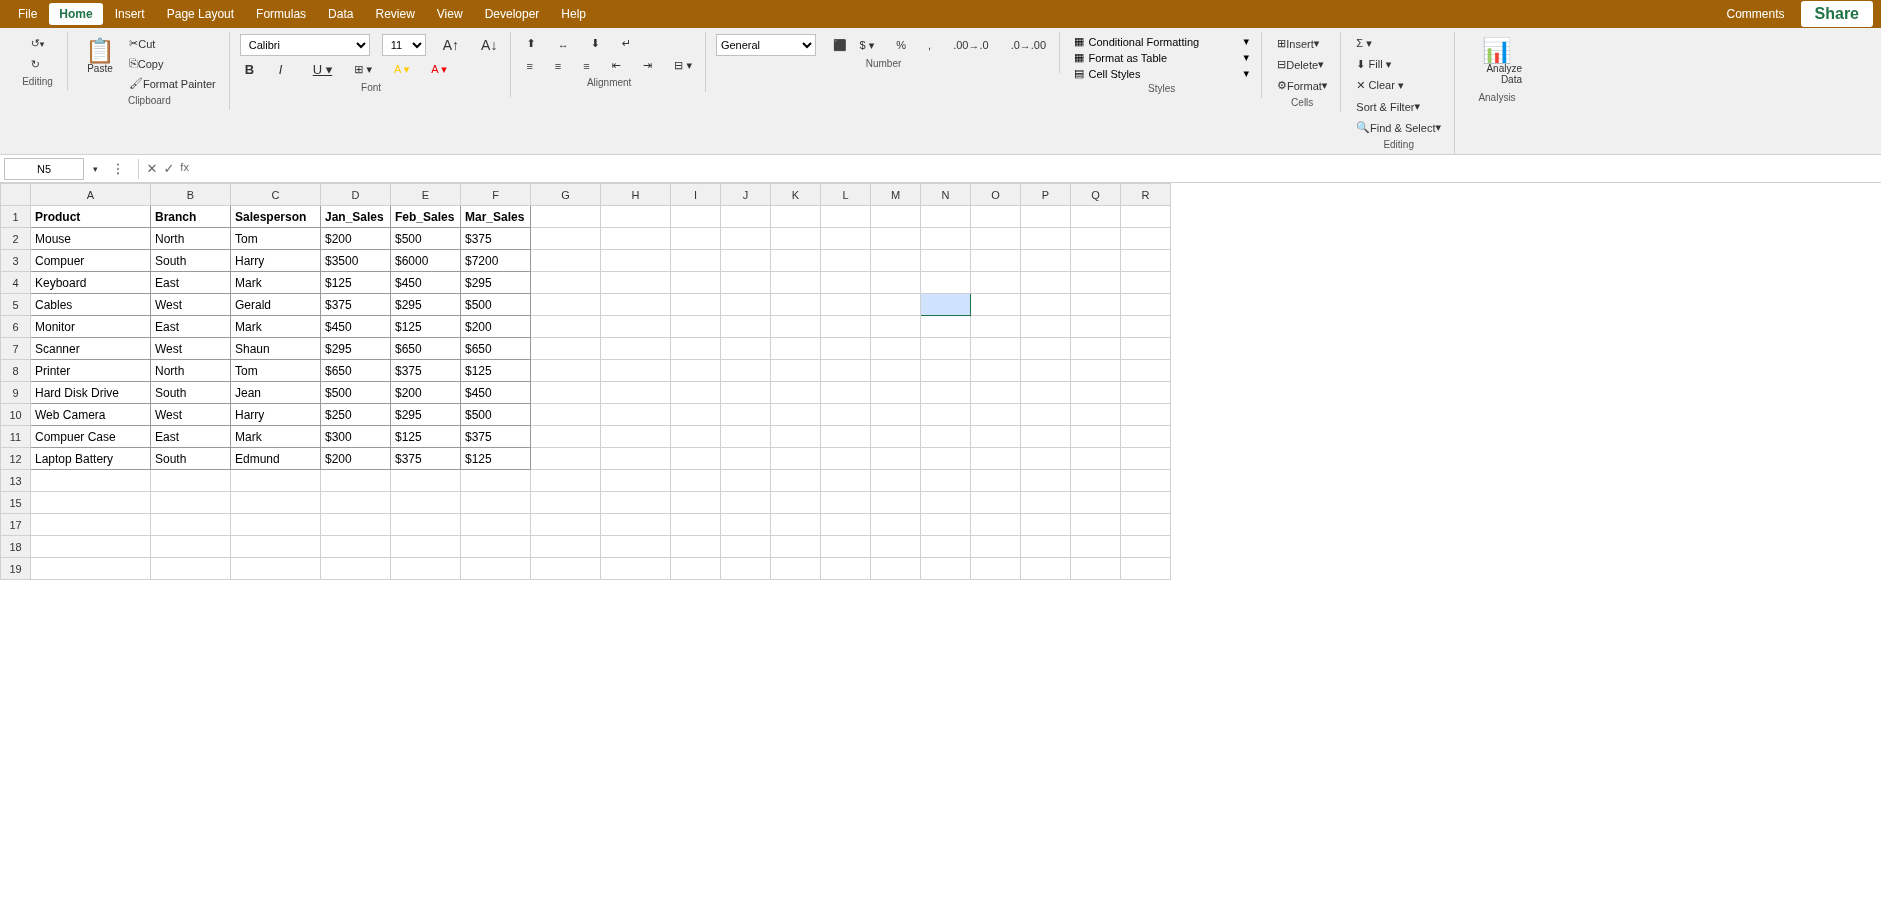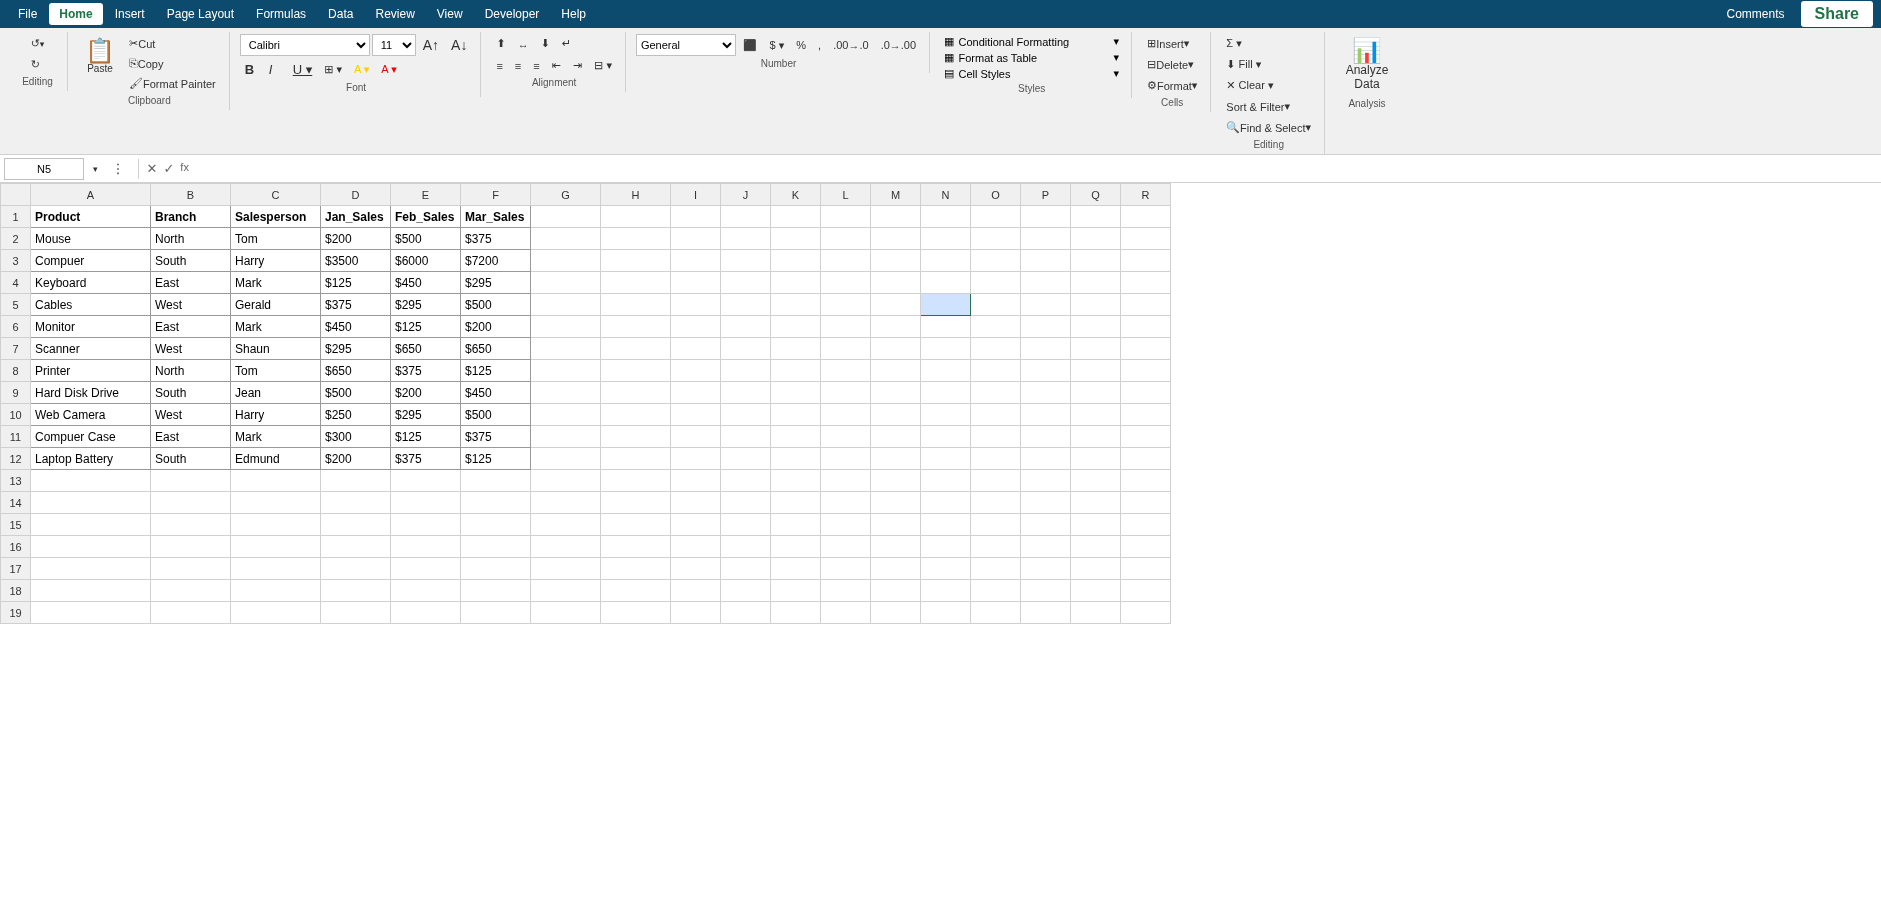--- a/index.html
+++ b/index.html
@@ -1,21 +1,21 @@
 <!DOCTYPE html>
 <html><head>
   <meta charset="utf-8">
   <style>
     * { margin: 0; padding: 0; box-sizing: border-box; }
     body { font-family: 'Segoe UI', Arial, sans-serif; font-size: 12px; background: #fff; overflow: hidden; }
 
     
     .menu-bar {
       height: 28px;
-      background: #0c4a6e;
+      background: #a16207;
       display: flex;
       align-items: center;
       padding: 0 8px;
       gap: 2px;
     }
     .menu-item {
       color: white;
       padding: 4px 10px;
       font-size: 12px;
       cursor: pointer;
@@ -54,21 +54,21 @@
     }
     .ribbon-group {
       display: flex;
       flex-direction: column;
       align-items: center;
       border-right: 1px solid #d0d0d0;
       padding: 2px 8px 4px 8px;
       min-width: 60px;
     }
     .ribbon-group:last-child { border-right: none; }
-    .ribbon-row { display: flex; align-items: center; gap: 2px; }
+    .ribbon-row { display: flex; align-items: center; gap: 12px; }
     .ribbon-btn {
       display: flex;
       flex-direction: column;
       align-items: center;
       padding: 3px 4px;
       font-size: 10px;
       cursor: pointer;
       border-radius: 3px;
       min-width: 36px;
       border: 1px solid transparent;
@@ -379,21 +379,21 @@
         <button class="ribbon-small-btn">
           🔍 <span>Find &amp; Select</span> ▾
         </button>
       </div>
       <div class="ribbon-bottom-label">Editing</div>
     </div>
 
     <div class="ribbon-group">
       <button class="ribbon-btn large">
         <span class="icon">📊</span>
-        <span style="font-size:12px;text-align:center;white-space:normal;max-width:50px;">Analyze Data</span>
+        <span style="font-size:10px;text-align:right;white-space:normal;max-width:50px;">Analyze Data</span>
       </button>
       <div class="ribbon-bottom-label">Analysis</div>
     </div>
 
   </div>
 </div>
 
 <div class="formula-bar">
   <input class="name-box" type="text" value="N5" style="">
   <button class="ribbon-small-btn" style="font-size:9px;">▾</button>
@@ -703,63 +703,21 @@
             <td class="cell"></td>
             <td class="cell"></td>
             <td class="cell"></td>
             <td class="cell"></td>
             <td class="cell"></td>
             <td class="cell"></td>
             <td class="cell"></td>
             <td class="cell"></td>
           </tr>
           <tr>
-            <th class="row-header">14</th>
-            <td class="cell"></td>
-            <td class="cell"></td>
-            <td class="cell"></td>
-            <td class="cell"></td>
-            <td class="cell"></td>
-            <td class="cell"></td>
-            <td class="cell"></td>
-            <td class="cell"></td>
-            <td class="cell"></td>
-            <td class="cell"></td>
-            <td class="cell"></td>
-            <td class="cell"></td>
-            <td class="cell"></td>
-            <td class="cell"></td>
-            <td class="cell"></td>
-            <td class="cell"></td>
-            <td class="cell"></td>
-            <td class="cell"></td>
-          </tr>
-          <tr>
             <th class="row-header">15</th>
-            <td class="cell"></td>
-            <td class="cell"></td>
-            <td class="cell"></td>
-            <td class="cell"></td>
-            <td class="cell"></td>
-            <td class="cell"></td>
-            <td class="cell"></td>
-            <td class="cell"></td>
-            <td class="cell"></td>
-            <td class="cell"></td>
-            <td class="cell"></td>
-            <td class="cell"></td>
-            <td class="cell"></td>
-            <td class="cell"></td>
-            <td class="cell"></td>
-            <td class="cell"></td>
-            <td class="cell"></td>
-            <td class="cell"></td>
-          </tr>
-          <tr>
-            <th class="row-header">16</th>
             <td class="cell"></td>
             <td class="cell"></td>
             <td class="cell"></td>
             <td class="cell"></td>
             <td class="cell"></td>
             <td class="cell"></td>
             <td class="cell"></td>
             <td class="cell"></td>
             <td class="cell"></td>
             <td class="cell"></td>

